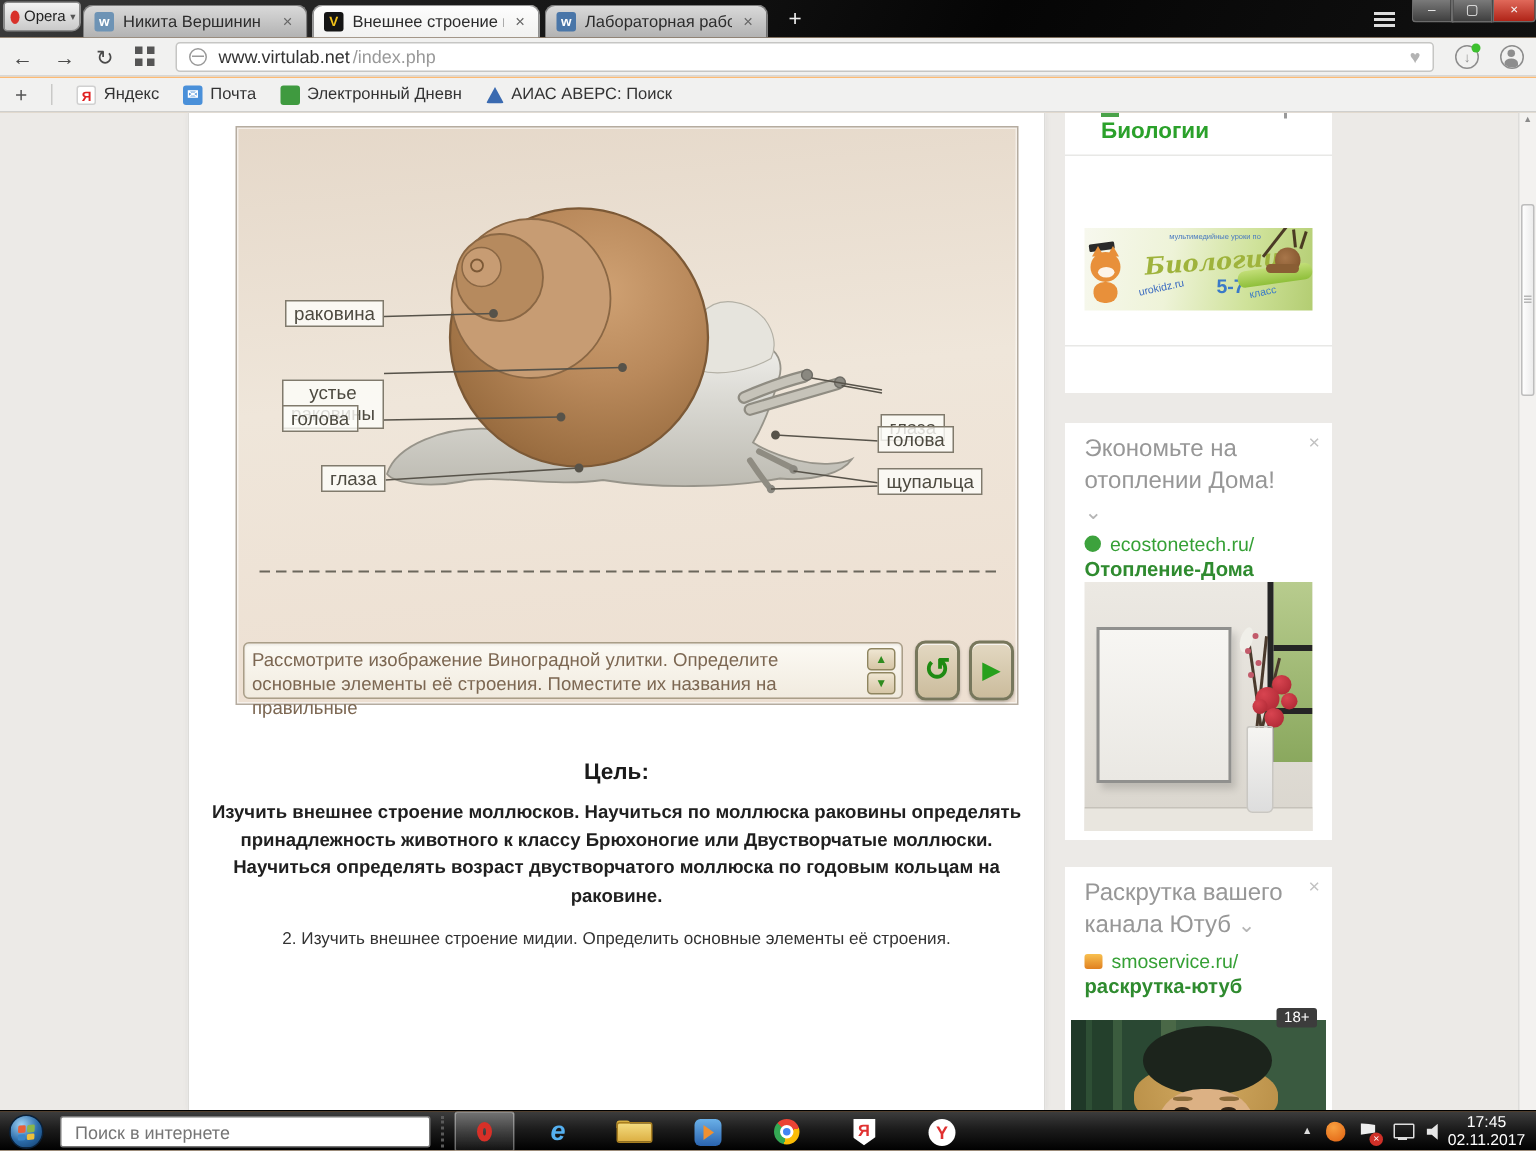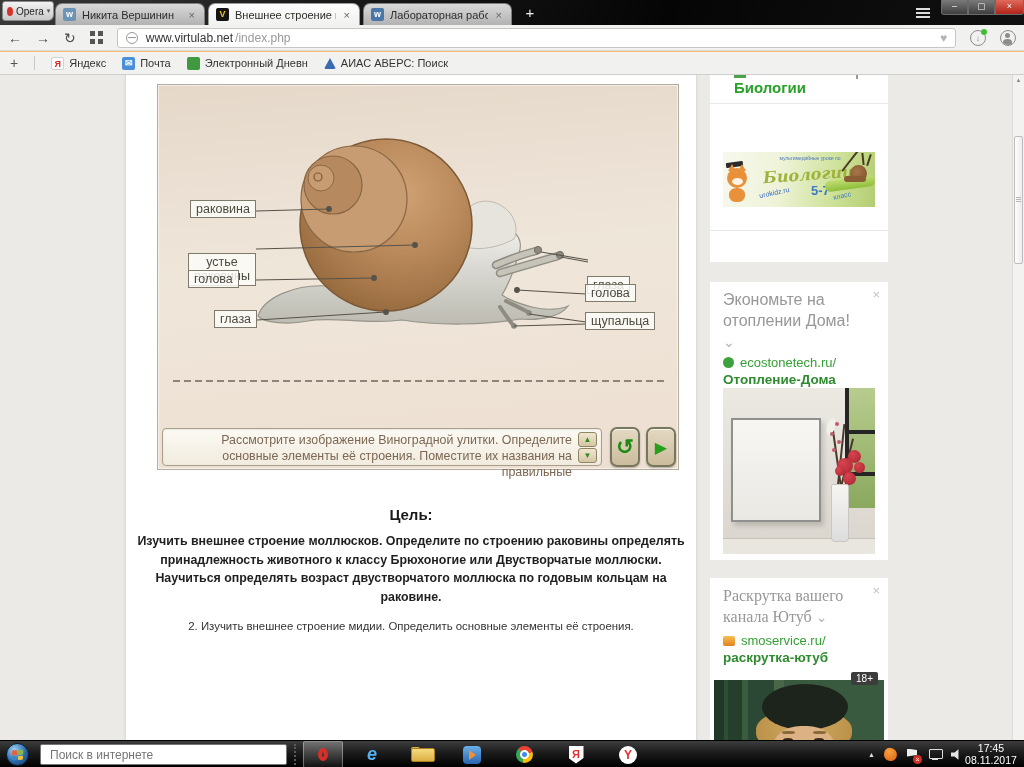--- a/index.html
+++ b/index.html
@@ -76,21 +76,21 @@
             background:linear-gradient(175deg,#e5d8c9 0%,#efe6da 45%,#eddfd1 100%);
             box-shadow:inset 0 0 0 1px rgba(255,255,255,.55); }
   .applet-heading { position:absolute; top:12px; width:100%; text-align:center; font-size:13px;
                     color:#8d8679; letter-spacing:.6px; }
   .scene { position:absolute; left:0; top:0; }
   .lbl { position:absolute; font-size:12.5px; line-height:1.15; color:#4d4a40; padding:1px 5px; text-align:center;
          background:rgba(253,252,249,.82); border:1px solid #807a6c; }
   .ctrl { position:absolute; left:4px; top:342px; width:514px; height:40px; }
   .txtpanel { position:absolute; left:0; top:1px; width:440px; height:38px; border:1px solid #a99e88; border-radius:4px;
               background:linear-gradient(#fcfaf4,#f1ebdf); box-shadow:inset 0 1px 2px rgba(0,0,0,.08); }
-  .instr { position:absolute; left:5px; top:3px; width:404px; font-size:12.4px; line-height:16px; color:#7c6752; text-align:right; }
+  .instr { position:absolute; left:5px; top:3px; width:404px; font-size:12.4px; line-height:16px; color:#7c6752; text-align:left; }
   .abtn { position:absolute; right:4px; width:19px; height:15px; border:1px solid #8f855f; border-radius:3px;
           background:linear-gradient(#efe6d2,#d6c6a6); font-size:8px; color:#2f8c1f; text-align:center; line-height:14px; }
   .bigbtn { position:absolute; top:0; width:30px; height:40px; border-radius:7px; border:2px solid #77775c;
             background:linear-gradient(#e3d8c2,#cbbc9c); text-align:center;
             box-shadow:inset 0 1px 0 rgba(255,255,255,.7), 0 1px 2px rgba(0,0,0,.25); }
   .bigbtn.reset { left:448px; font-size:21px; font-weight:bold; color:#1e8a12; line-height:36px; }
   .bigbtn.play { left:484px; font-size:16px; color:#27a01c; line-height:38px; }
 
   .goal-h { margin-top:36px; text-align:center; font-size:15px; font-weight:bold; color:#1a1a1a; }
   .goal-t { margin:9px auto 0; width:552px; text-align:center; font-size:12.4px; font-weight:bold; line-height:1.5; color:#1f1f1f; }
@@ -366,21 +366,21 @@
             <div class="instr">Рассмотрите изображение Виноградной улитки. Определите основные элементы её строения. Поместите их названия на правильные</div>
             <div class="abtn" style="top:3px;">▲</div>
             <div class="abtn" style="top:19px;">▼</div>
           </div>
           <div class="bigbtn reset">↺</div>
           <div class="bigbtn play">▶</div>
         </div>
       </div>
 
       <div class="goal-h">Цель:</div>
-      <div class="goal-t">Изучить внешнее строение моллюсков. Определите по строению раковины определять принадлежность животного к классу Брюхоногие или Двустворчатые моллюски. Научиться определять возраст двустворчатого моллюска по годовым кольцам на раковине.</div>
+      <div class="goal-t">Изучить внешнее строение моллюсков. Научиться по моллюска раковины определять принадлежность животного к классу Брюхоногие или Двустворчатые моллюски. Научиться определять возраст двустворчатого моллюска по годовым кольцам на раковине.</div>
       <div class="step">2. Изучить внешнее строение мидии. Определить основные элементы её строения.</div>
 
     </div>
 
     <div class="sidebar">
 
       <div class="adblock" style="top:0;height:187px;">
         <div class="sliver-a"></div>
         <div class="sliver-b"></div>
         <div class="ad1-link">Биологии</div>
@@ -434,21 +434,21 @@
           <div class="flw" style="right:22px;top:70px;width:16px;height:16px;"></div>
           <div class="flw" style="right:10px;top:74px;width:11px;height:11px;"></div>
           <div class="flw" style="right:19px;top:84px;width:13px;height:13px;"></div>
           <div class="flw" style="right:30px;top:78px;width:10px;height:10px;"></div>
           <div class="ph-vase"></div>
         </div>
       </div>
 
       <div class="adblock" style="top:503px;height:240px;">
         <div class="ad-close">×</div>
-        <div class="ad-title" style="width:152px;font-family:Liberation Serif, serif;">
+        <div class="ad-title" style="width:152px;">
           <span>Раскрутка вашего канала Ютуб</span>
           <span class="ad-chev">⌄</span>
         </div>
         <div class="ad-site" style="top:55px;">
           <span style="width:12px;height:10px;border-radius:2px;background:linear-gradient(#f8c050,#e08020);display:inline-block;"></span>
           <span>smoservice.ru/</span>
         </div>
         <div class="ad-link" style="top:72px;">раскрутка-ютуб</div>
         <div class="age-badge">18+</div>
         <div class="ytimg">
@@ -511,17 +511,17 @@
       </div>
     <div class="tray">
       <span class="tr-up">▲</span>
       <span class="tr-avast"></span>
       <span class="tr-flag"></span>
       <span class="tr-net"></span>
       <span class="tr-spk"></span>
     </div>
     <div class="clock">
       <div>17:45</div>
-      <div>08.11.2017</div>
+      <div>02.11.2017</div>
     </div>
   </div>
 
 </div>
 
 </body></html>

